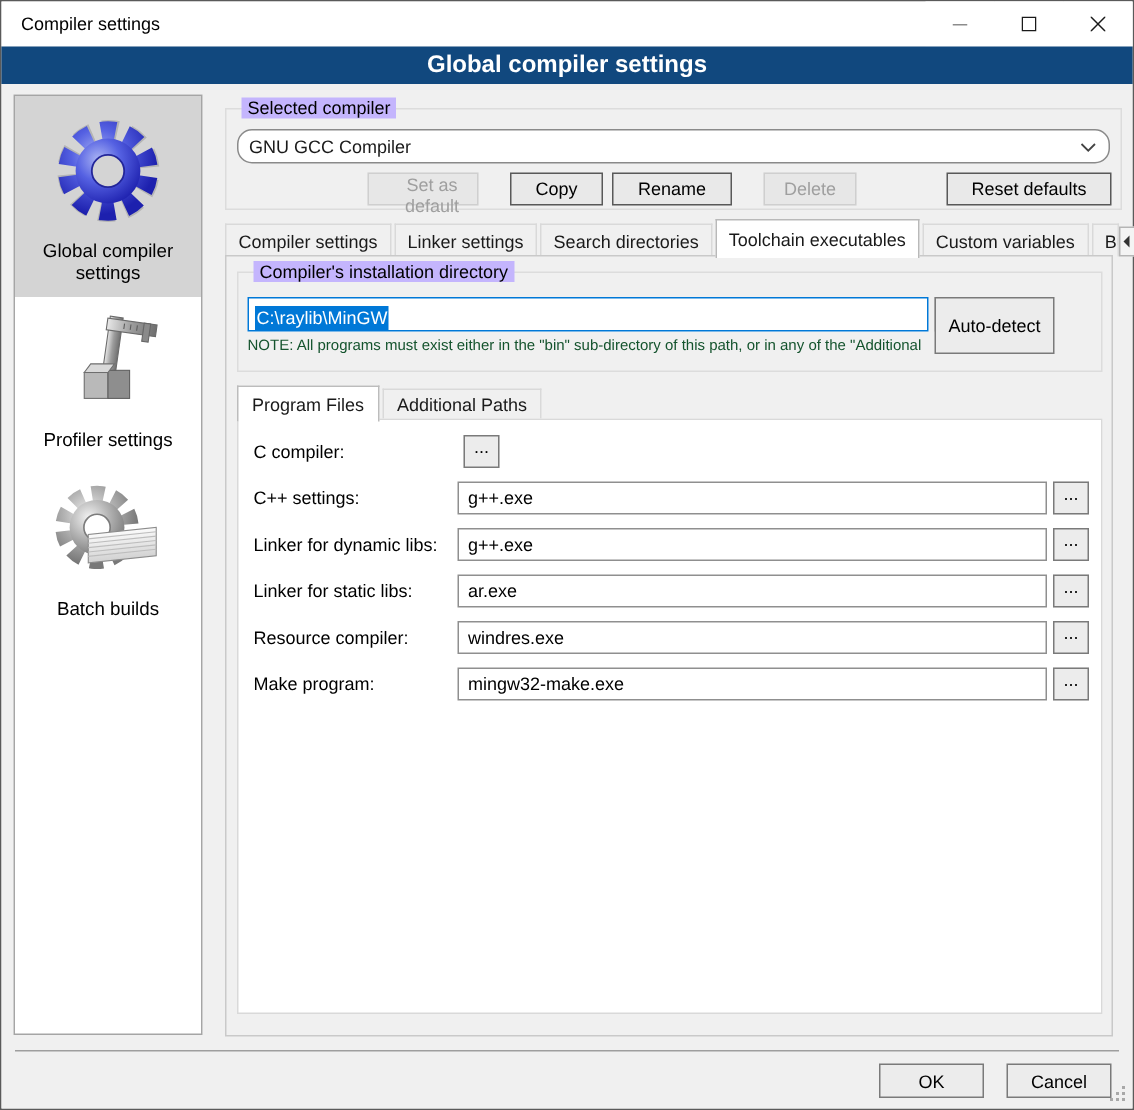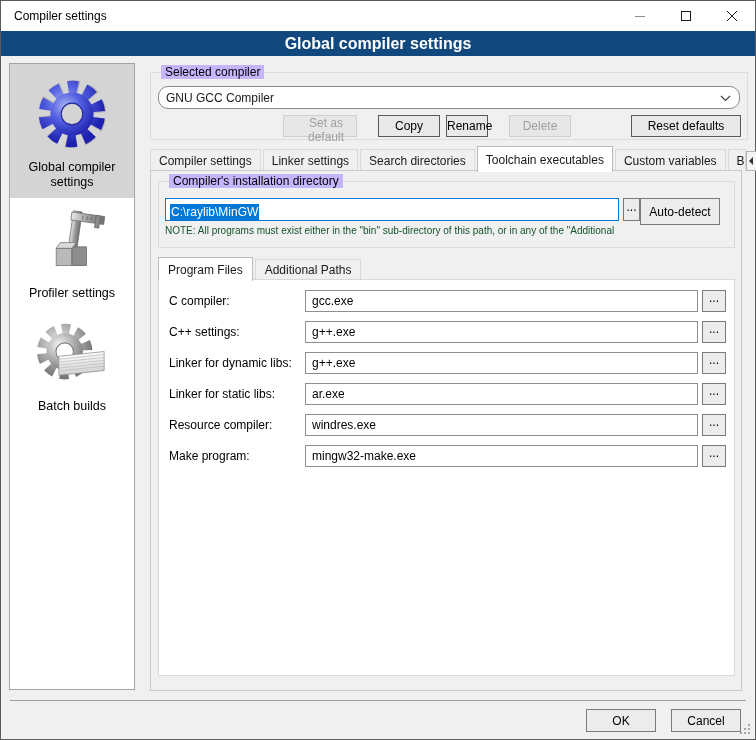--- a/index.html
+++ b/index.html
@@ -41,21 +41,21 @@
   .combo .chev { position:absolute; right:8px; top:8px; }
   #compiler-combo { left:7px; top:13px; right:7px;border-radius:10px; }
 
   .btnrow { position:absolute; left:7px; right:6px; top:42px; height:22px; display:flex; align-items:stretch; }
   .btn { font-family:inherit; font-size:12px; background:#e9e9e9; border:1px solid #595959;
          cursor:pointer; color:#000; }
   .btn:disabled { color:#9f9f9f; border-color:#cfcfcf; background:#e7e7e7; cursor:default; }
   .btn.soft { border-color:#7a7a7a; background:#ececec; }
   #btn-setdefault { margin-left:auto; width:74px;padding-left:12px; }
   #btn-copy   { margin-left:21px; width:62px; }
-  #btn-rename { margin-left:6px;  width:42px; }
+  #btn-rename { margin-left:6px;  width:80px; }
   #btn-delete { margin-left:21px; width:62px; }
   #btn-reset  { margin-left:60px; width:110px; }
 
   
   .tabstrip { position:absolute; left:149px; top:92px; width:598px; height:23px;
               display:flex; align-items:flex-end; }
   .tab { height:22px; padding:4px 8px 3px 8px; background:#f0f0f0; border:1px solid #d9d9d9;
          border-bottom:none; margin-right:2px; white-space:nowrap; cursor:pointer; font-size:12px; }
   .tab.active { background:#fff; border-color:#b9b9b9; height:26px; padding-top:6px;
                 margin-bottom:-1px; position:relative; z-index:3; }
@@ -68,21 +68,21 @@
   
   .tabpanel { position:absolute; left:149px; top:114px; width:592px; height:521px;
               background:#f0f0f0; border:1px solid #c9c9c9; }
 
   #group-installdir { left:7px; top:10px; width:577px; height:67px; }
   .text-input { position:absolute; height:23px; background:#fff; border:1px solid #8f8f8f;
                 display:flex; align-items:flex-end; padding:0 4px; font-size:12px; overflow:hidden; }
   #install-input { left:6px; top:16px; width:454px; border-color:#0078d7; }
   #install-input .selected-text { background:#0078d7; color:#fff; padding:1px 1px; white-space:nowrap; }
   #install-browse { position:absolute; left:464px; top:16px; width:17px; height:23px; padding:0 0 6px 0; }
-  #autodetect { position:absolute; left:481px; top:16px; width:80px; height:27px; }
+  #autodetect { position:absolute; left:464px; top:16px; width:80px; height:38px; }
   .note { position:absolute; left:6px; top:43px; right:15px; color:#14532d; font-size:10px;
           white-space:nowrap; overflow:hidden; }
 
   
   .subtabs { position:absolute; left:7px; top:87px; display:flex; align-items:flex-end; height:22px; }
   .subtab { height:21px; padding:3px 9px; background:#f0f0f0; border:1px solid #d9d9d9;
             border-bottom:none; margin-right:2px; cursor:pointer; font-size:12px; white-space:nowrap; }
   .subtab.active { background:#fff; border-color:#bcbcbc; height:24px; padding-top:5px;
                    margin-bottom:-1px; position:relative; z-index:3; }
 
@@ -258,21 +258,20 @@
 
       <div class="subtabs">
         <div class="subtab active">Program Files</div>
         <div class="subtab">Additional Paths</div>
       </div>
 
       <div class="subpanel">
 
         <div class="frow">
           <span class="flabel">C compiler:</span>
-          <input class="fval" value="gcc.exe" style="">
           <button class="btn browse">...</button>
         </div>
 
         <div class="frow">
           <span class="flabel">C++ settings:</span>
           <input class="fval" value="g++.exe" style="">
           <button class="btn browse">...</button>
         </div>
 
         <div class="frow">

